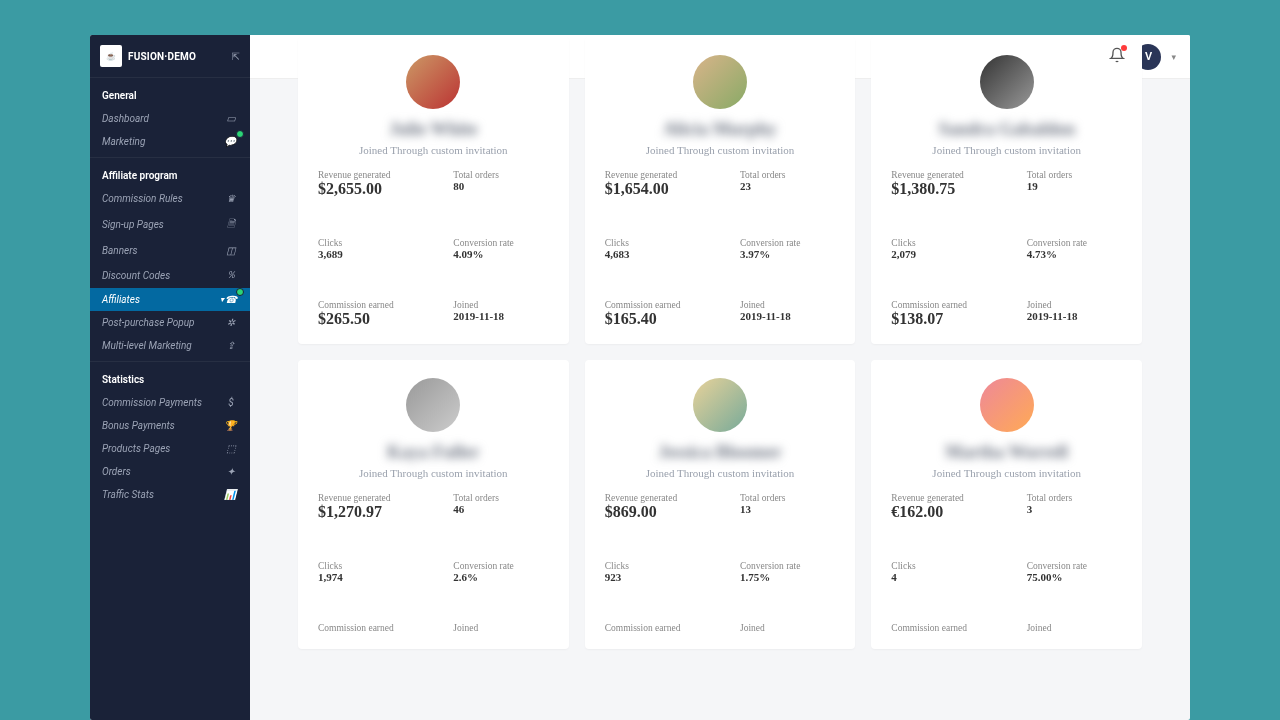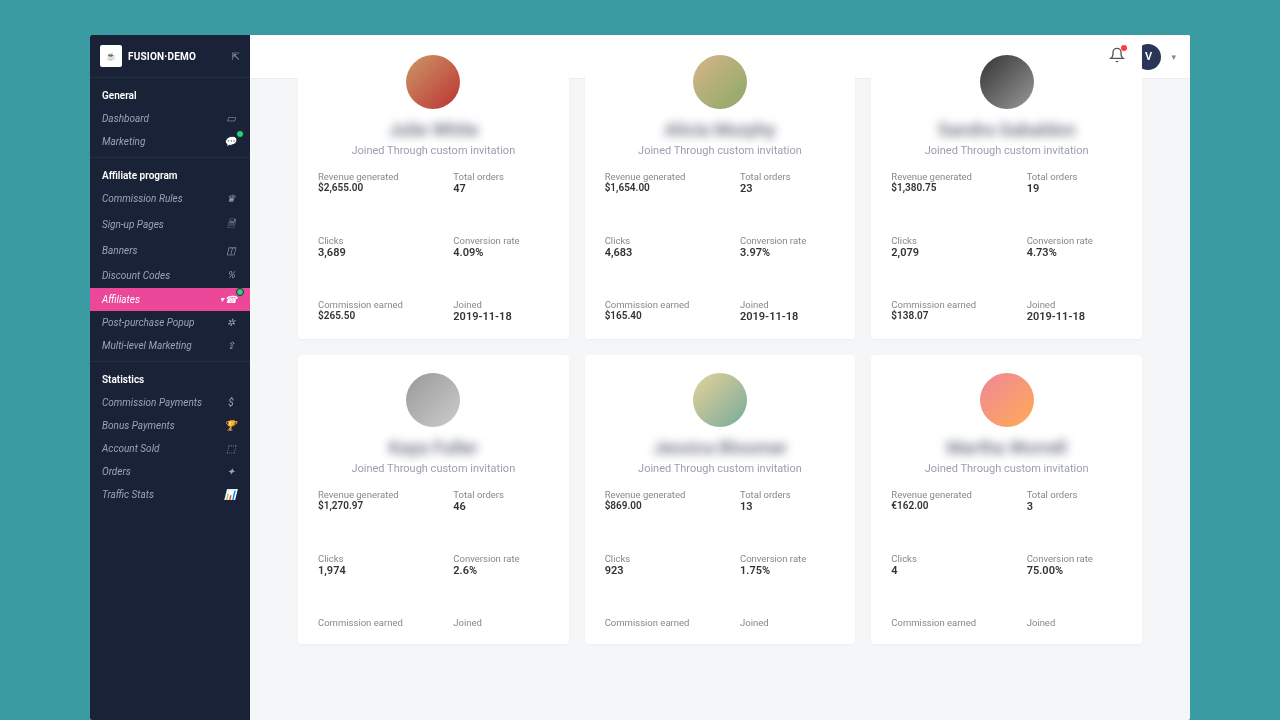--- a/index.html
+++ b/index.html
@@ -7,21 +7,21 @@
 .app { position: absolute; left: 90px; top: 35px; width: 1100px; height: 685px; display: flex; background: #f5f6f8; overflow: hidden; border-radius: 2px; }
 .sidebar { width: 160px; background: #1a2238; color: #9ba3b5; font-size: 10px; overflow-y: auto; flex-shrink: 0; }
 .sidebar::-webkit-scrollbar { width: 0; }
 .brand { display: flex; align-items: center; gap: 6px; padding: 10px; }
 .brand-logo { width: 22px; height: 22px; background: #fff; border-radius: 2px; display:flex; align-items:center; justify-content:center; font-size:8px; color:#333;}
 .brand-name { color: #fff; font-weight: 700; font-size: 10px; letter-spacing: 0.2px; }
 .brand-pin { margin-left:auto; color:#9ba3b5; }
 .sb-section { border-top: 1px solid rgba(255,255,255,0.06); padding: 8px 0 4px; }
 .sb-title { color: #fff; font-weight: 600; padding: 4px 12px 6px; font-size: 10px; }
 .sb-item { display: flex; align-items: center; justify-content: space-between; padding: 6px 12px; cursor: pointer; position: relative; font-style: italic; }
-.sb-item.active { background: #ec4899; color: #fff; }
+.sb-item.active { background: #0369a1; color: #fff; }
 .sb-item .ico { width: 14px; text-align: center; font-size: 10px; }
 .sb-item .lbl { flex: 1; }
 .sb-item .chev { font-size: 8px; margin-left:2px; }
 .badge { position: absolute; right: 6px; top: 0px; width: 8px; height: 8px; background: #2bd576; border-radius: 50%; border:1px solid #1a2238;}
 .main { flex: 1; display: flex; flex-direction: column; overflow: hidden; }
 .topbar { height: 44px; background: #fff; display: flex; align-items: center; justify-content: flex-end; padding: 0 14px; gap: 10px; border-bottom:1px solid #eee; }
 .bell { position: relative; color: #555; cursor:pointer; }
 .bell .dot { position:absolute; top:-2px; right:-2px; width:6px; height:6px; background:#ff3b3b; border-radius:50%; }
 .avatar-top { width: 26px; height: 26px; border-radius: 50%; background: #2a3557; color:#fff; display:flex; align-items:center; justify-content:center; font-size:11px; font-weight:600; }
 .caret { font-size:9px; color:#888; }
@@ -29,33 +29,33 @@
 .hero-actions { display:flex; justify-content:flex-end; gap:8px; }
 .btn { border: 1px solid rgba(255,255,255,0.45); background: transparent; color:#fff; padding:6px 16px; border-radius:3px; font-size:11px; cursor:pointer; }
 .hero-center { display:flex; flex-direction:column; align-items:center; margin-top:4px; gap:10px; }
 .hero-ico { width:30px; height:30px; border-radius:50%; background:#8792ab; display:flex; align-items:center; justify-content:center; color:#2a3557; font-size:14px; }
 .hero-title { color:#fff; font-size:18px; font-weight:600; }
 .searchrow { display:flex; gap:10px; margin-top:6px; }
 .searchbox { display:flex; align-items:center; background: rgba(255,255,255,0.12); border-radius:3px; width:290px; padding:0 10px; }
 .searchbox input { flex:1; background:transparent; border:none; outline:none; color:#fff; font-size:12px; padding:9px 4px; }
 .searchbox input::placeholder { color: rgba(255,255,255,0.55); }
 .btn-search { border:1px solid rgba(255,255,255,0.35); background:transparent; color:#fff; padding:8px 16px; border-radius:3px; font-size:12px; cursor:pointer; }
-.content { flex:1; overflow-y:auto; padding: 0 48px 20px; margin-top:-42px; }
+.content { flex:1; overflow-y:auto; padding: 0 48px 20px; margin-top:-42px;font-family:Liberation Serif, serif; }
 .content::-webkit-scrollbar{width:0;}
 .grid { display:grid; grid-template-columns: repeat(3, 1fr); gap:16px; }
 .card { background:#fff; border-radius:4px; padding: 18px 20px 16px; box-shadow: 0 1px 2px rgba(0,0,0,0.04); }
 .card-av { width:54px; height:54px; border-radius:50%; margin:0 auto 10px; background:#ddd; }
 .av1{background:linear-gradient(135deg,#c96,#b33);} .av2{background:linear-gradient(135deg,#d9b48a,#8a6);} .av3{background:linear-gradient(135deg,#333,#999);}
 .av4{background:linear-gradient(135deg,#999,#ccc);} .av5{background:linear-gradient(135deg,#e8d29a,#7a9);} .av6{background:linear-gradient(135deg,#e89,#fa5);}
 .card-name { text-align:center; font-size:18px; font-weight:600; color:#6b7280; filter: blur(5px); margin-bottom:4px; }
 .card-sub { text-align:center; font-size:11px; color:#9aa1ad; margin-bottom:14px; }
 .stats { display:grid; grid-template-columns: 1fr 1fr; row-gap:10px; column-gap:6px;gap:40px; }
 .stat .k { font-size:9.5px; color:#888; }
 .stat .v { font-size:11px; color:#333; font-weight:600; }
-.stat .v.big { font-size:10px; }
+.stat .v.big { font-size:16px; }
 </style>
 </head>
 <body>
 
 <div class="app">
   <aside class="sidebar">
     <div class="brand">
       <div class="brand-logo">☕</div>
       <div class="brand-name">FUSION·DEMO</div>
       <div class="brand-pin">⇱</div>
@@ -110,21 +110,21 @@
           <div class="sb-title">Statistics</div>
           <div class="sb-item">
             <span class="lbl">Commission Payments</span>
             <span class="ico">$</span>
           </div>
           <div class="sb-item">
             <span class="lbl">Bonus Payments</span>
             <span class="ico">🏆</span>
           </div>
           <div class="sb-item">
-            <span class="lbl">Account Sold</span>
+            <span class="lbl">Products Pages</span>
             <span class="ico">⬚</span>
           </div>
           <div class="sb-item">
             <span class="lbl">Orders</span>
             <span class="ico">✦</span>
           </div>
           <div class="sb-item">
             <span class="lbl">Traffic Stats</span>
             <span class="ico">📊</span>
           </div>
@@ -152,21 +152,21 @@
     <div class="card-av av1"></div>
     <div class="card-name">Julie White</div>
     <div class="card-sub">Joined Through custom invitation</div>
     <div class="stats">
       <div class="stat">
                 <div class="k">Revenue generated</div>
                 <div class="v big">$2,655.00</div>
               </div>
       <div class="stat">
                 <div class="k">Total orders</div>
-                <div class="v">47</div>
+                <div class="v">80</div>
               </div>
       <div class="stat">
                 <div class="k">Clicks</div>
                 <div class="v">3,689</div>
               </div>
       <div class="stat">
                 <div class="k">Conversion rate</div>
                 <div class="v">4.09%</div>
               </div>
       <div class="stat">

